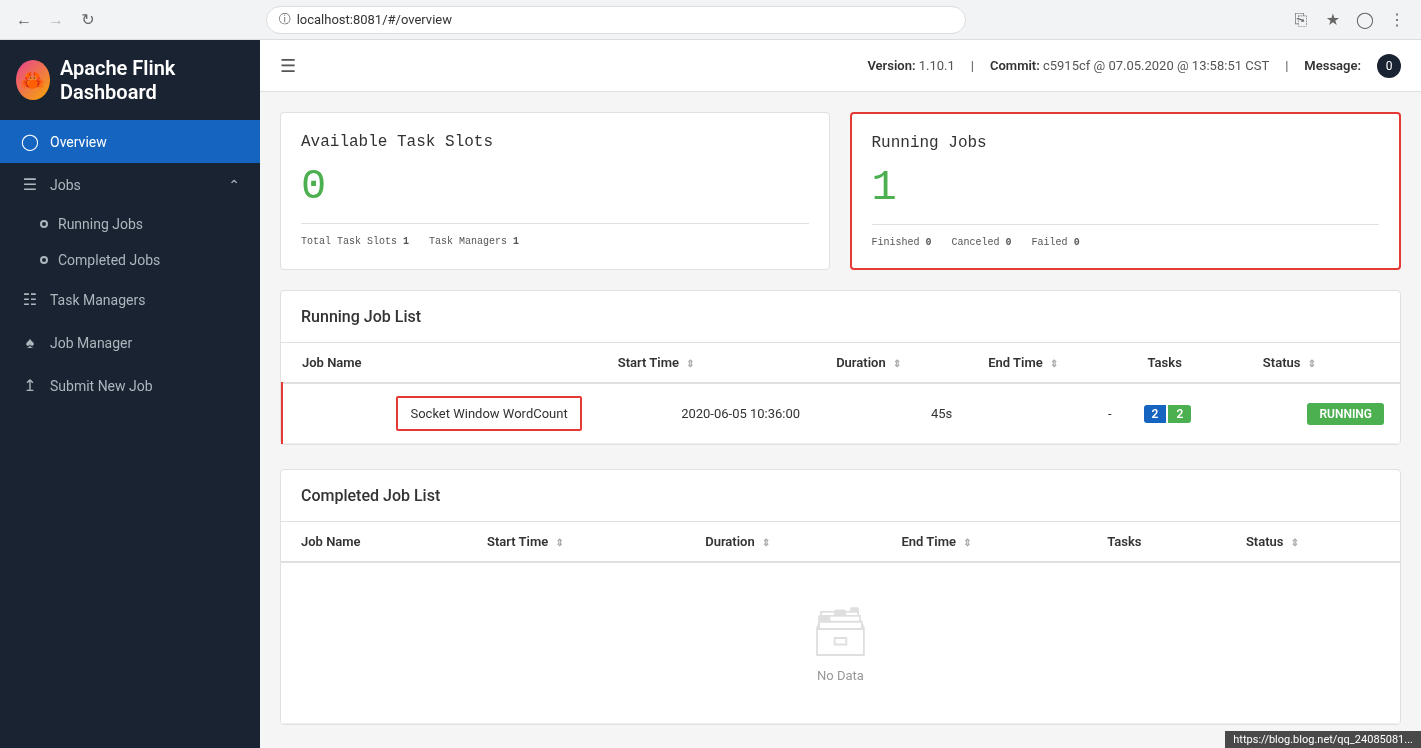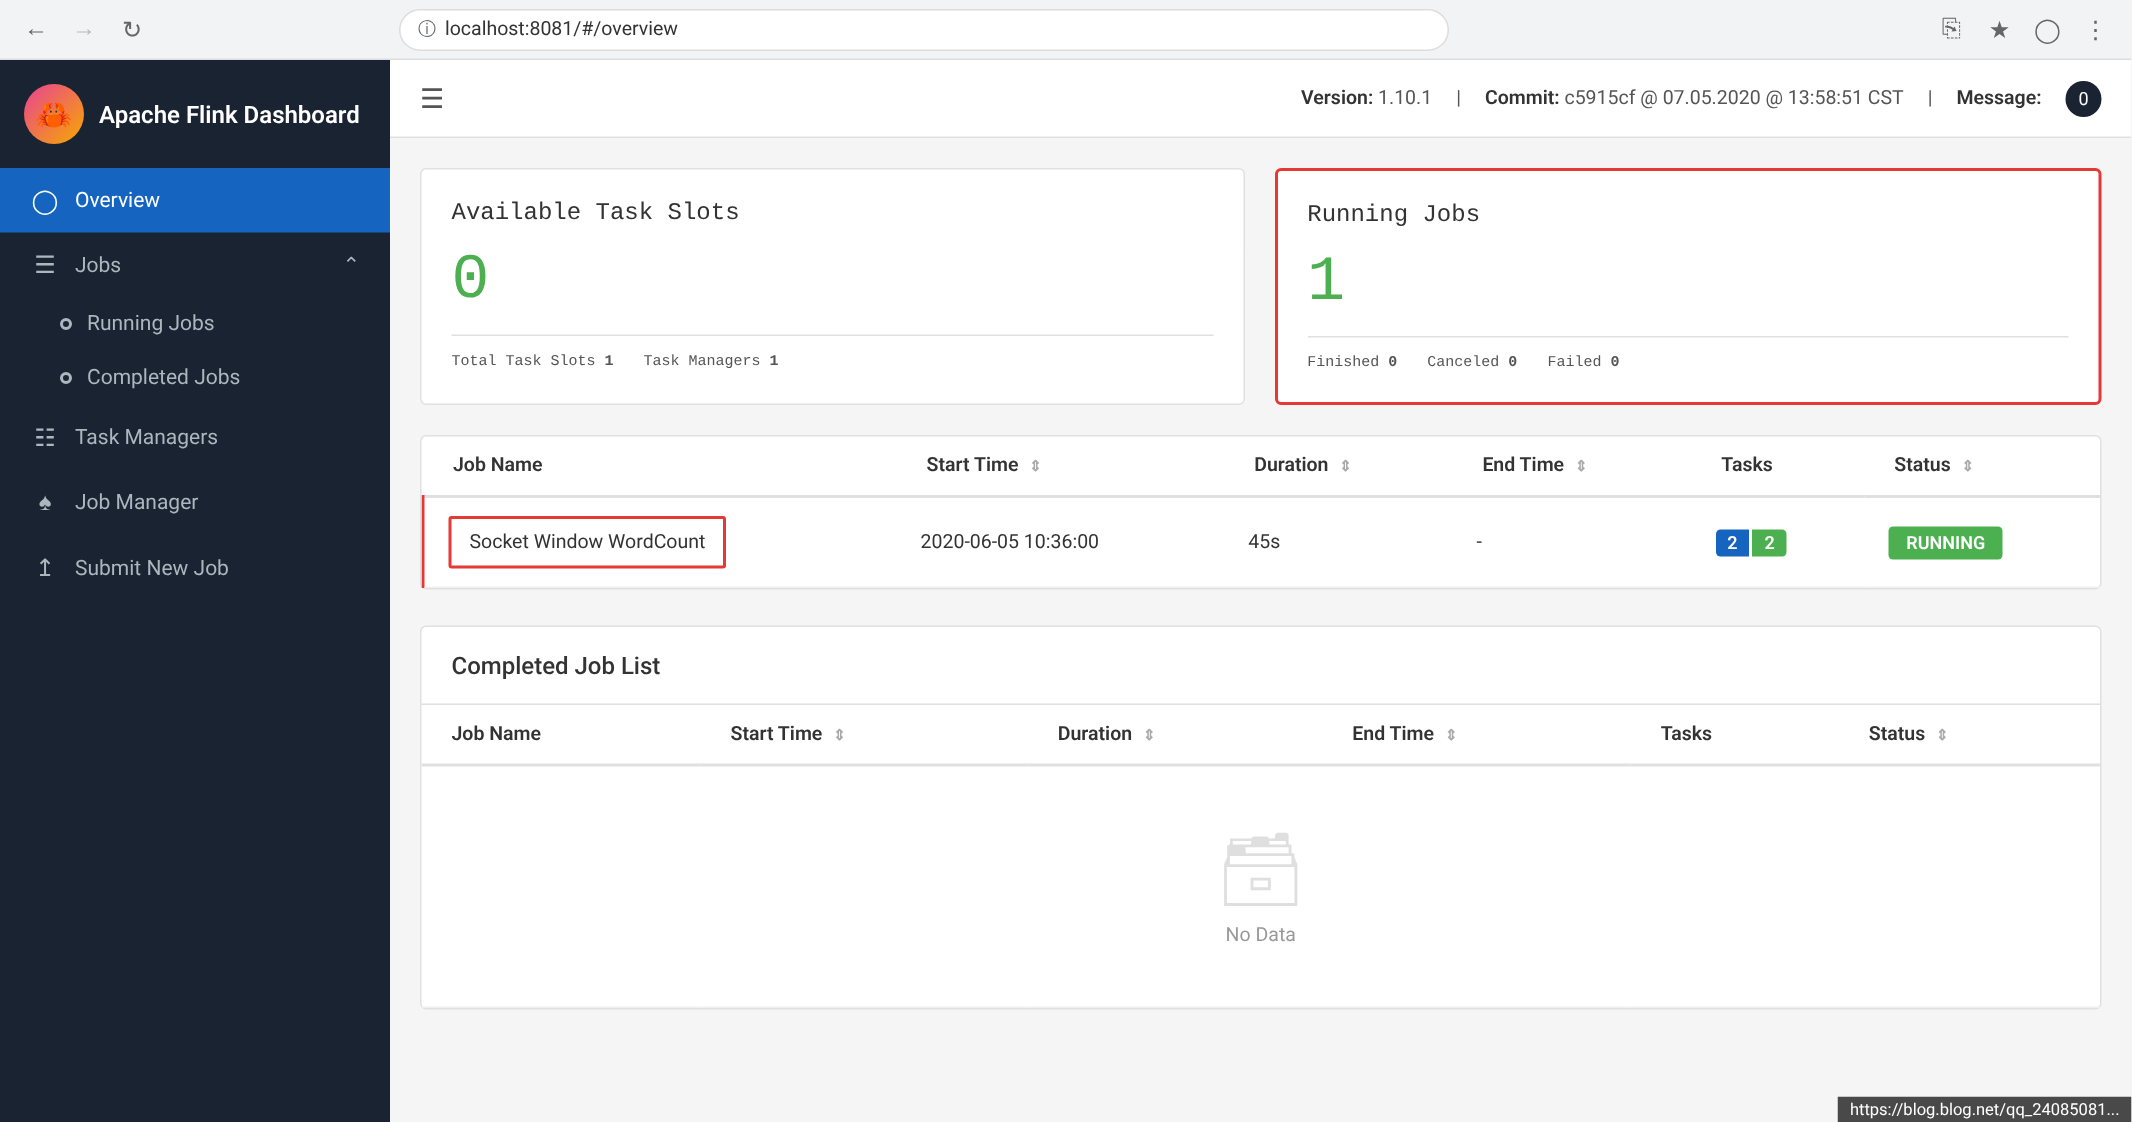--- a/index.html
+++ b/index.html
@@ -60,21 +60,21 @@
       gap: 10px;
       background: #1a2332;
     }
     .sidebar-logo {
       width: 40px; height: 40px;
       background: linear-gradient(135deg, #e84393, #f7a800);
       border-radius: 50%;
       display: flex; align-items: center; justify-content: center;
       font-size: 20px;
     }
-    .sidebar-title { font-size: 16px; font-weight: 600; color: white; }
+    .sidebar-title { font-size: 20px; font-weight: 600; color: white; }
     .sidebar-nav { flex: 1; }
     .sidebar-item {
       display: flex; align-items: center; gap: 10px;
       padding: 12px 20px;
       cursor: pointer;
       color: #adb5bd;
       font-size: 14px;
       transition: background 0.2s;
     }
     .sidebar-item.active { background: #1565c0; color: white; }
@@ -145,21 +145,21 @@
     th {
       padding: 12px 20px;
       text-align: left;
       font-size: 13px;
       font-weight: 600;
       color: #333;
       white-space: nowrap;
     }
     th.sortable { cursor: pointer; }
     th .sort-icon { color: #aaa; margin-left: 4px; font-size: 10px; }
-    td { padding: 12px 16px; font-size: 13px; color: #333; border-bottom: 1px solid #f0f0f0; }
+    td { padding: 12px 16px; font-size: 13px; color: #333; border-bottom: 1px solid #f0f0f0; text-align: right; }
     tr.highlighted-row td:first-child { border-left: 2px solid #e53935; }
     .job-name-cell {
       border: 2px solid #e53935;
       padding: 8px 12px;
       display: inline-block;
       border-radius: 2px;
       font-size: 13px;
     }
 
     
@@ -324,20 +324,23 @@
               </span>
               <span>
                 <span>Failed</span> 
                 <strong>0</strong>
               </span>
             </div>
           </div>
         </div>
 
         <div class="table-section">
+          <div class="table-section-header">
+            <span class="section-title">Running Job List</span>
+          </div>
           <div class="table-wrapper">
             <table>
               <thead>
                 <tr>
                   <th>
                     <span>Job Name</span>
                   </th>
                   <th class="sortable">
                     <span>Start Time</span>
                     <span class="sort-icon">⇕</span>

